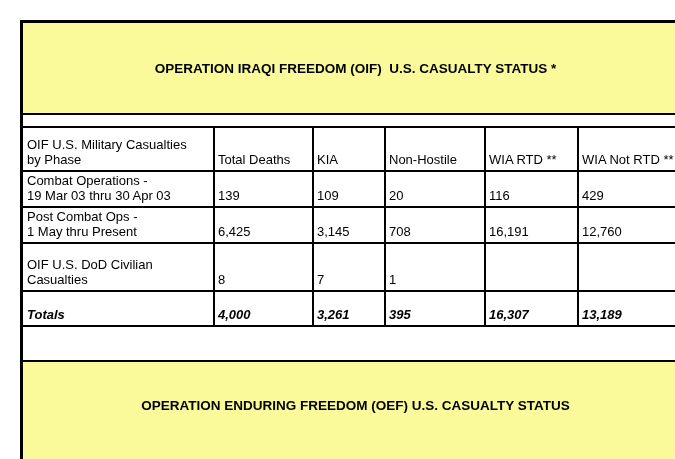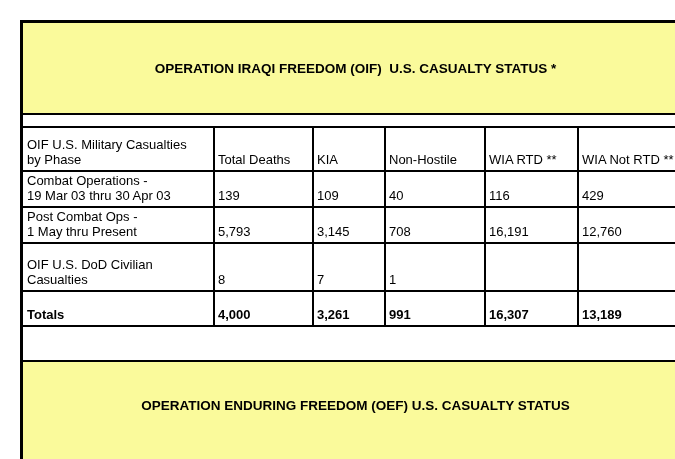--- a/index.html
+++ b/index.html
@@ -49,21 +49,21 @@
     line-height: 15px;
     overflow: hidden;
     text-align: left;
   }
   .ctab td.label {
     text-align: left;
     padding-left: 4px;
   }
   .ctab td:first-child { border-left: none; }
   .ctab td:last-child  { border-right: none; }
-  .ctab tr.bold td { font-weight: bold; }
+  .ctab tr.bold td { font-weight: bold; font-style: italic; }
   .ln { display: block; }
 </style>
 </head>
 <body>
 
 <div class="frame">
 
   <div class="banner">
     <div class="ln">OPERATION IRAQI FREEDOM (OIF)  U.S. CASUALTY STATUS *</div>
   </div>
@@ -91,51 +91,51 @@
       <td>WIA RTD **</td>
       <td>WIA Not RTD **</td>
     </tr>
     <tr style="height:32px">
       <td class="label">
         <span class="ln">Combat Operations -</span>
         <span class="ln">19 Mar 03 thru 30 Apr 03</span>
       </td>
       <td>139</td>
       <td>109</td>
-      <td>40</td>
+      <td>20</td>
       <td>116</td>
       <td>429</td>
     </tr>
     <tr style="height:24px">
       <td class="label">
         <span class="ln">Post Combat Ops -</span>
         <span class="ln">1 May thru Present</span>
       </td>
-      <td>5,793</td>
+      <td>6,425</td>
       <td>3,145</td>
       <td>708</td>
       <td>16,191</td>
       <td>12,760</td>
     </tr>
     <tr style="height:48px">
       <td class="label">
         <span class="ln">OIF U.S. DoD Civilian</span>
         <span class="ln">Casualties</span>
       </td>
       <td>8</td>
       <td>7</td>
       <td>1</td>
       <td></td>
       <td></td>
     </tr>
     <tr class="bold" style="height:35px">
       <td class="label">Totals</td>
       <td>4,000</td>
       <td>3,261</td>
-      <td>991</td>
+      <td>395</td>
       <td>16,307</td>
       <td>13,189</td>
     </tr>
   </tbody>
     </table>
 
   <div class="gap-b"></div>
 
   <div class="banner second">
     <div class="ln">OPERATION ENDURING FREEDOM (OEF) U.S. CASUALTY STATUS</div>

